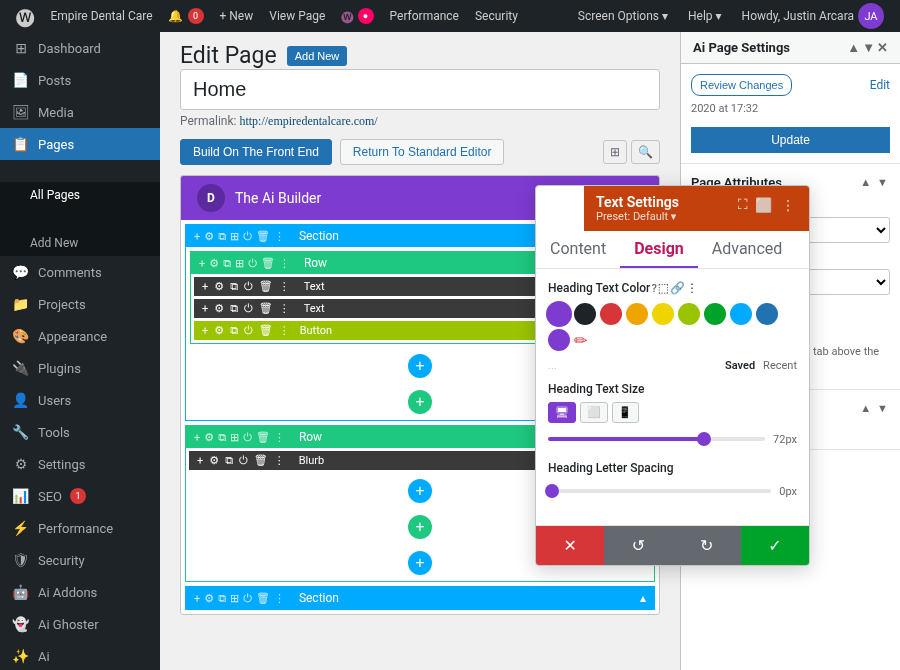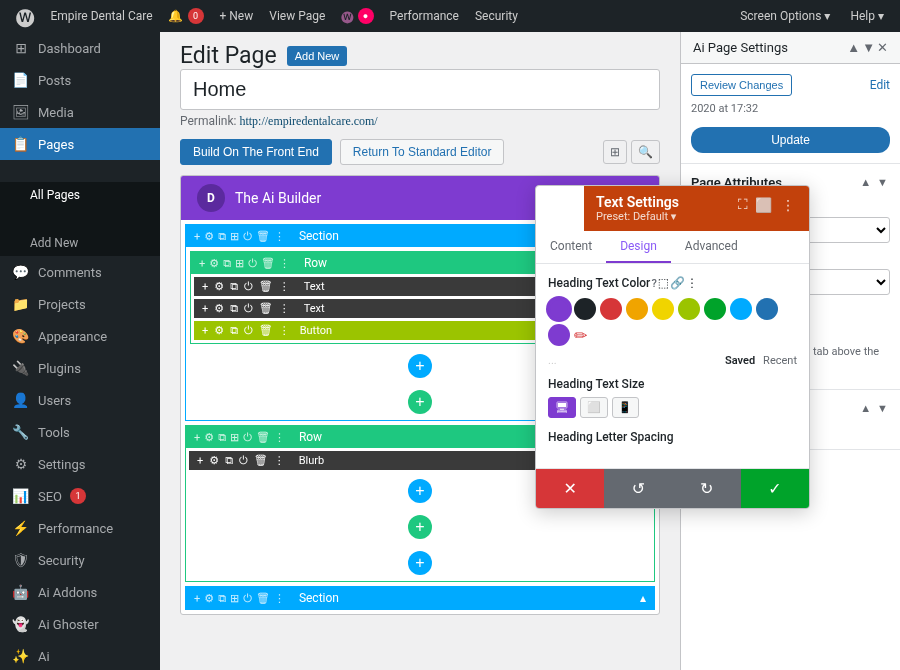--- a/index.html
+++ b/index.html
@@ -202,45 +202,45 @@
       border: 1px solid #c3c4c7;
       border-radius: 3px;
       padding: 4px 6px;
       font-size: 12px;
     }
     .panel-help { font-size: 11px; color: #646970; margin-bottom: 8px; }
     .update-btn {
       background: #2271b1;
       color: #fff;
       border: none;
-      border-radius: 12px;
+      border-radius: 0;
       padding: 6px 12px;
       font-size: 12px;
       cursor: pointer;
       width: 100%;
       margin-top: 4px;
     }
     .review-changes-btn {
       background: #fff;
       color: #2271b1;
       border: 1px solid #2271b1;
-      border-radius: 3px;
+      border-radius: 9px;
       padding: 4px 8px;
       font-size: 11px;
       cursor: pointer;
     }
     .ai-settings-header {
       background: #f6f7f7;
       border-bottom: 1px solid #c3c4c7;
       padding: 8px 12px;
       display: flex;
       align-items: center;
       justify-content: space-between;
       font-size: 13px;
-      font-weight: 400;
+      font-weight: 700;
     }
     .ai-settings-header .arrows { display: flex; gap: 2px; color: #646970; }
     .timestamp { font-size: 11px; color: #646970; margin-bottom: 8px; }
     .set-featured-link { color: #2271b1; text-decoration: none; font-size: 12px; }
 
     
     .text-settings-popup {
       position: absolute;
       top: 185px;
       left: 535px;
@@ -261,29 +261,29 @@
       justify-content: space-between;
       margin-left: 48px;
     }
     .popup-title { font-size: 14px; font-weight: 600; }
     .popup-subtitle { font-size: 11px; opacity: 0.8; }
     .popup-header-actions { display: flex; gap: 4px; }
     .popup-header-btn { background: none; border: none; color: #fff; cursor: pointer; font-size: 14px; padding: 2px; opacity: 0.8; }
     .popup-tabs { display: flex; border-bottom: 1px solid #e2e4e7; }
     .popup-tab {
       padding: 8px 14px;
-      font-size: 12px;
+      font-size: 16px;
       cursor: pointer;
       color: #646970;
       border-bottom: 2px solid transparent;
     }
     .popup-tab.active {
-      color: #8b5cf6;
+      color: #be185d;
       border-bottom-color: #7e3bd0;
-      font-weight: 400;
+      font-weight: 700;
     }
     .popup-body { padding: 12px; }
     .popup-section-title { font-size: 12px; color: #1d2327; font-weight: 500; margin-bottom: 8px; display: flex; align-items: center; gap: 1px; }
     .popup-section-title .info-icon { color: #646970; font-size: 11px; cursor: pointer; }
 
     
     .color-picker-row {
       display: flex;
       align-items: center;
       gap: 4px;
@@ -391,20 +391,24 @@
   </div>
   <div class="adminbar-item">
     <span>Security</span>
   </div>
   <div class="adminbar-right">
     <div class="adminbar-item">
       <span>Screen Options ▾</span>
     </div>
     <div class="adminbar-item">
       <span>Help ▾</span>
+    </div>
+    <div class="adminbar-item">
+      <span>Howdy, Justin Arcara</span>
+      <span style="width:26px;height:26px;border-radius:50%;background:#7e3bd0;display:inline-flex;align-items:center;justify-content:center;color:#fff;font-size:11px;">JA</span>
     </div>
   </div>
 </div>
 
 <div id="main-layout">
 
   <div id="sidebar">
     <div class="sidebar-item">
       <span class="icon">⊞</span>
       <span>Dashboard</span>
@@ -761,25 +765,39 @@
 
     <div class="slider-section">
       <div class="slider-header">
         <span class="slider-title">Heading Text Size</span>
       </div>
       <div class="device-btns">
         <button class="device-btn active">🖥</button>
         <button class="device-btn">⬜</button>
         <button class="device-btn">📱</button>
       </div>
+      <div style="display:flex;align-items:center;gap:8px;">
+        <div class="slider-track" style="flex:1;">
+          <div class="slider-fill" style="width:72%;"></div>
+          <div class="slider-thumb" style="left:calc(72% - 7px);"></div>
+        </div>
+        <span style="font-size:11px;color:#646970;white-space:nowrap;">72px</span>
+      </div>
     </div>
 
     <div class="slider-section">
       <div class="slider-header">
         <span class="slider-title">Heading Letter Spacing</span>
+      </div>
+      <div style="display:flex;align-items:center;gap:8px;">
+        <div class="slider-track" style="flex:1;">
+          <div class="slider-fill" style="width:2%;"></div>
+          <div class="slider-thumb" style="left:calc(2% - 7px);"></div>
+        </div>
+        <span style="font-size:11px;color:#646970;white-space:nowrap;">0px</span>
       </div>
     </div>
   </div>
 
   <div class="popup-footer">
     <button class="popup-footer-btn cancel">
       <span>✕</span>
     </button>
     <button class="popup-footer-btn undo">
       <span>↺</span>

